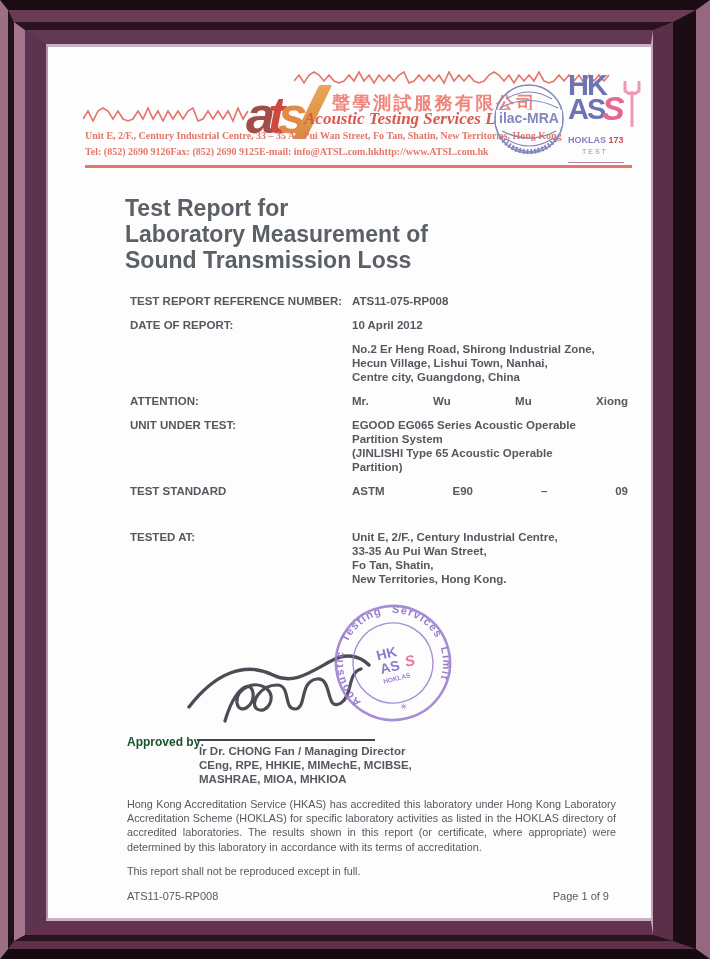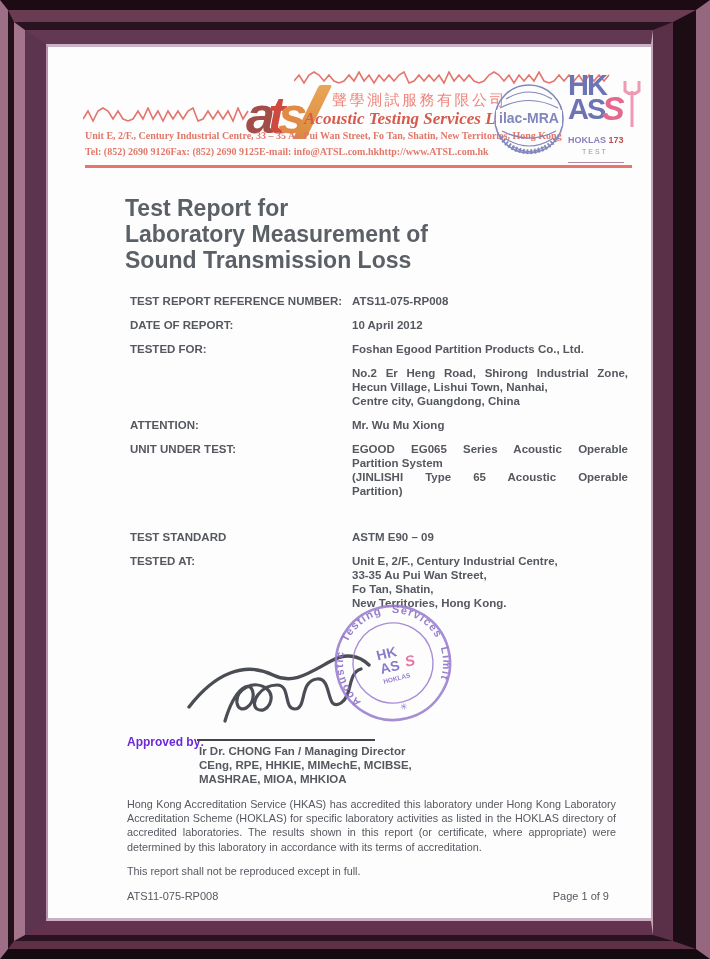--- a/index.html
+++ b/index.html
@@ -11,21 +11,21 @@
   .f3{border-width:8px 20px 6px 11px;border-color:#2a1320 #5a3049 #2a1320 #a3748b;}
   .f4{border-width:14px 2px 14px 21px;border-color:#623853 #caa6bb #62324e #5c3450;}
   .f5{border-width:3px 0 3px 2px;border-color:#c9b3c5 transparent #cbb0c4 #b793a9;}
   
   .page{position:relative;width:100%;height:100%;background:#fdfdfd;color:#56585e;}
   .abs{position:absolute;}
   
   .logo-letters{position:absolute;left:198px;top:38px;font-style:italic;font-weight:900;font-size:52px;line-height:52px;letter-spacing:-7px;font-family:"Liberation Sans",sans-serif;}
   .la{color:#a24e48;} .lt{color:#cc4a40;} .ls{color:#e08a45;}
   .lslash{display:inline-block;width:13px;height:54px;background:linear-gradient(#eaa558,#d98b3e);transform:skewX(-26deg);margin-left:6px;margin-bottom:-6px;border-radius:2px;}
-  .zh-name{position:absolute;left:284px;top:44px;font-size:15px;font-weight:normal;letter-spacing:2.5px;color:#f0857c;font-family:"DejaVu Sans",sans-serif;}
+  .zh-name{position:absolute;left:284px;top:44px;font-size:18px;font-weight:bold;letter-spacing:2.5px;color:#f0857c;font-family:"DejaVu Sans",sans-serif;}
   .en-name{position:absolute;left:256px;top:62px;font-size:17px;font-weight:bold;font-style:italic;color:#d65a4e;font-family:"Liberation Serif",serif;}
   .addr{position:absolute;left:37px;width:550px;font-family:"Liberation Serif",serif;font-weight:bold;font-size:10px;color:#e2786a;white-space:nowrap;}
   .addr1{top:83px;} .addr2{top:99px;} .addr2 span{}
   .hrule{position:absolute;left:37px;top:118px;width:547px;height:3px;background:#e8756a;}
   
   .ilac{position:absolute;left:444px;top:28px;}
   .hkas{position:absolute;left:520px;top:26px;width:76px;color:#6d74b3;}
   .hkas .big{font-weight:900;font-size:29px;line-height:24px;letter-spacing:-2px;font-family:"Liberation Sans",sans-serif;}
   .hkas .pinkS{position:absolute;left:34px;top:16px;font-size:34px;font-weight:bold;font-style:italic;color:#e5688f;}
   .fork{position:absolute;left:52px;top:4px;}
@@ -38,21 +38,21 @@
   .fields{position:absolute;left:82px;top:247px;width:498px;font-size:11.5px;font-weight:bold;color:#55585f;}
   .frow{display:flex;margin-bottom:10px;}
   .flabel{width:222px;flex:none;line-height:14px;}
   .fvalue{flex:1;line-height:14px;}
   .frow:nth-child(6){margin-bottom:32px;}
   .frow:nth-child(4) .fline:nth-child(1),
   .frow:nth-child(6) .fline:nth-child(1),
   .frow:nth-child(6) .fline:nth-child(3){text-align:justify;text-align-last:justify;}
   
   .approval{position:absolute;left:79px;top:600px;width:440px;height:210px;}
-  .approved-by{position:absolute;left:0;top:88px;font-size:12px;font-weight:bold;color:#6d28d9;}
+  .approved-by{position:absolute;left:0;top:88px;font-size:12px;font-weight:bold;color:#14532d;}
   .sig-svg{position:absolute;left:58px;top:-2px;}
   .sig-line{position:absolute;left:70px;top:92px;width:178px;border-bottom:2px solid #43454b;}
   .sig-name{position:absolute;left:72px;top:97px;font-size:11.5px;font-weight:bold;line-height:14px;color:#55585f;}
   .stamp{position:absolute;left:200px;top:-50px;transform:rotate(-14deg);opacity:0.88;}
   
   .acc-text{position:absolute;left:79px;top:750px;width:489px;font-size:10.8px;line-height:14.2px;text-align:justify;color:#55585f;}
   .notice{position:absolute;left:79px;top:818px;font-size:10.8px;color:#55585f;}
   .ref{position:absolute;left:79px;top:843px;font-size:11px;color:#55585f;}
   .pageno{position:absolute;right:42px;top:843px;font-size:11px;color:#55585f;}
   svg{display:block;}
@@ -114,26 +114,20 @@
                 <div class="frow">
                   <div class="flabel">TEST REPORT REFERENCE NUMBER:</div>
                   <div class="fvalue">
                     <div class="fline">ATS11-075-RP008</div>
                   </div>
                 </div>
                 <div class="frow">
                   <div class="flabel">DATE OF REPORT:</div>
                   <div class="fvalue">
                     <div class="fline">10 April 2012</div>
-                  </div>
-                </div>
-                <div class="frow">
-                  <div class="flabel">TESTED FOR:</div>
-                  <div class="fvalue">
-                    <div class="fline">Foshan Egood Partition Products Co., Ltd.</div>
                   </div>
                 </div>
                 <div class="frow">
                   <div class="flabel"></div>
                   <div class="fvalue">
                     <div class="fline">No.2 Er Heng Road, Shirong Industrial Zone,</div>
                     <div class="fline">Hecun Village, Lishui Town, Nanhai,</div>
                     <div class="fline">Centre city, Guangdong, China</div>
                   </div>
                 </div>

